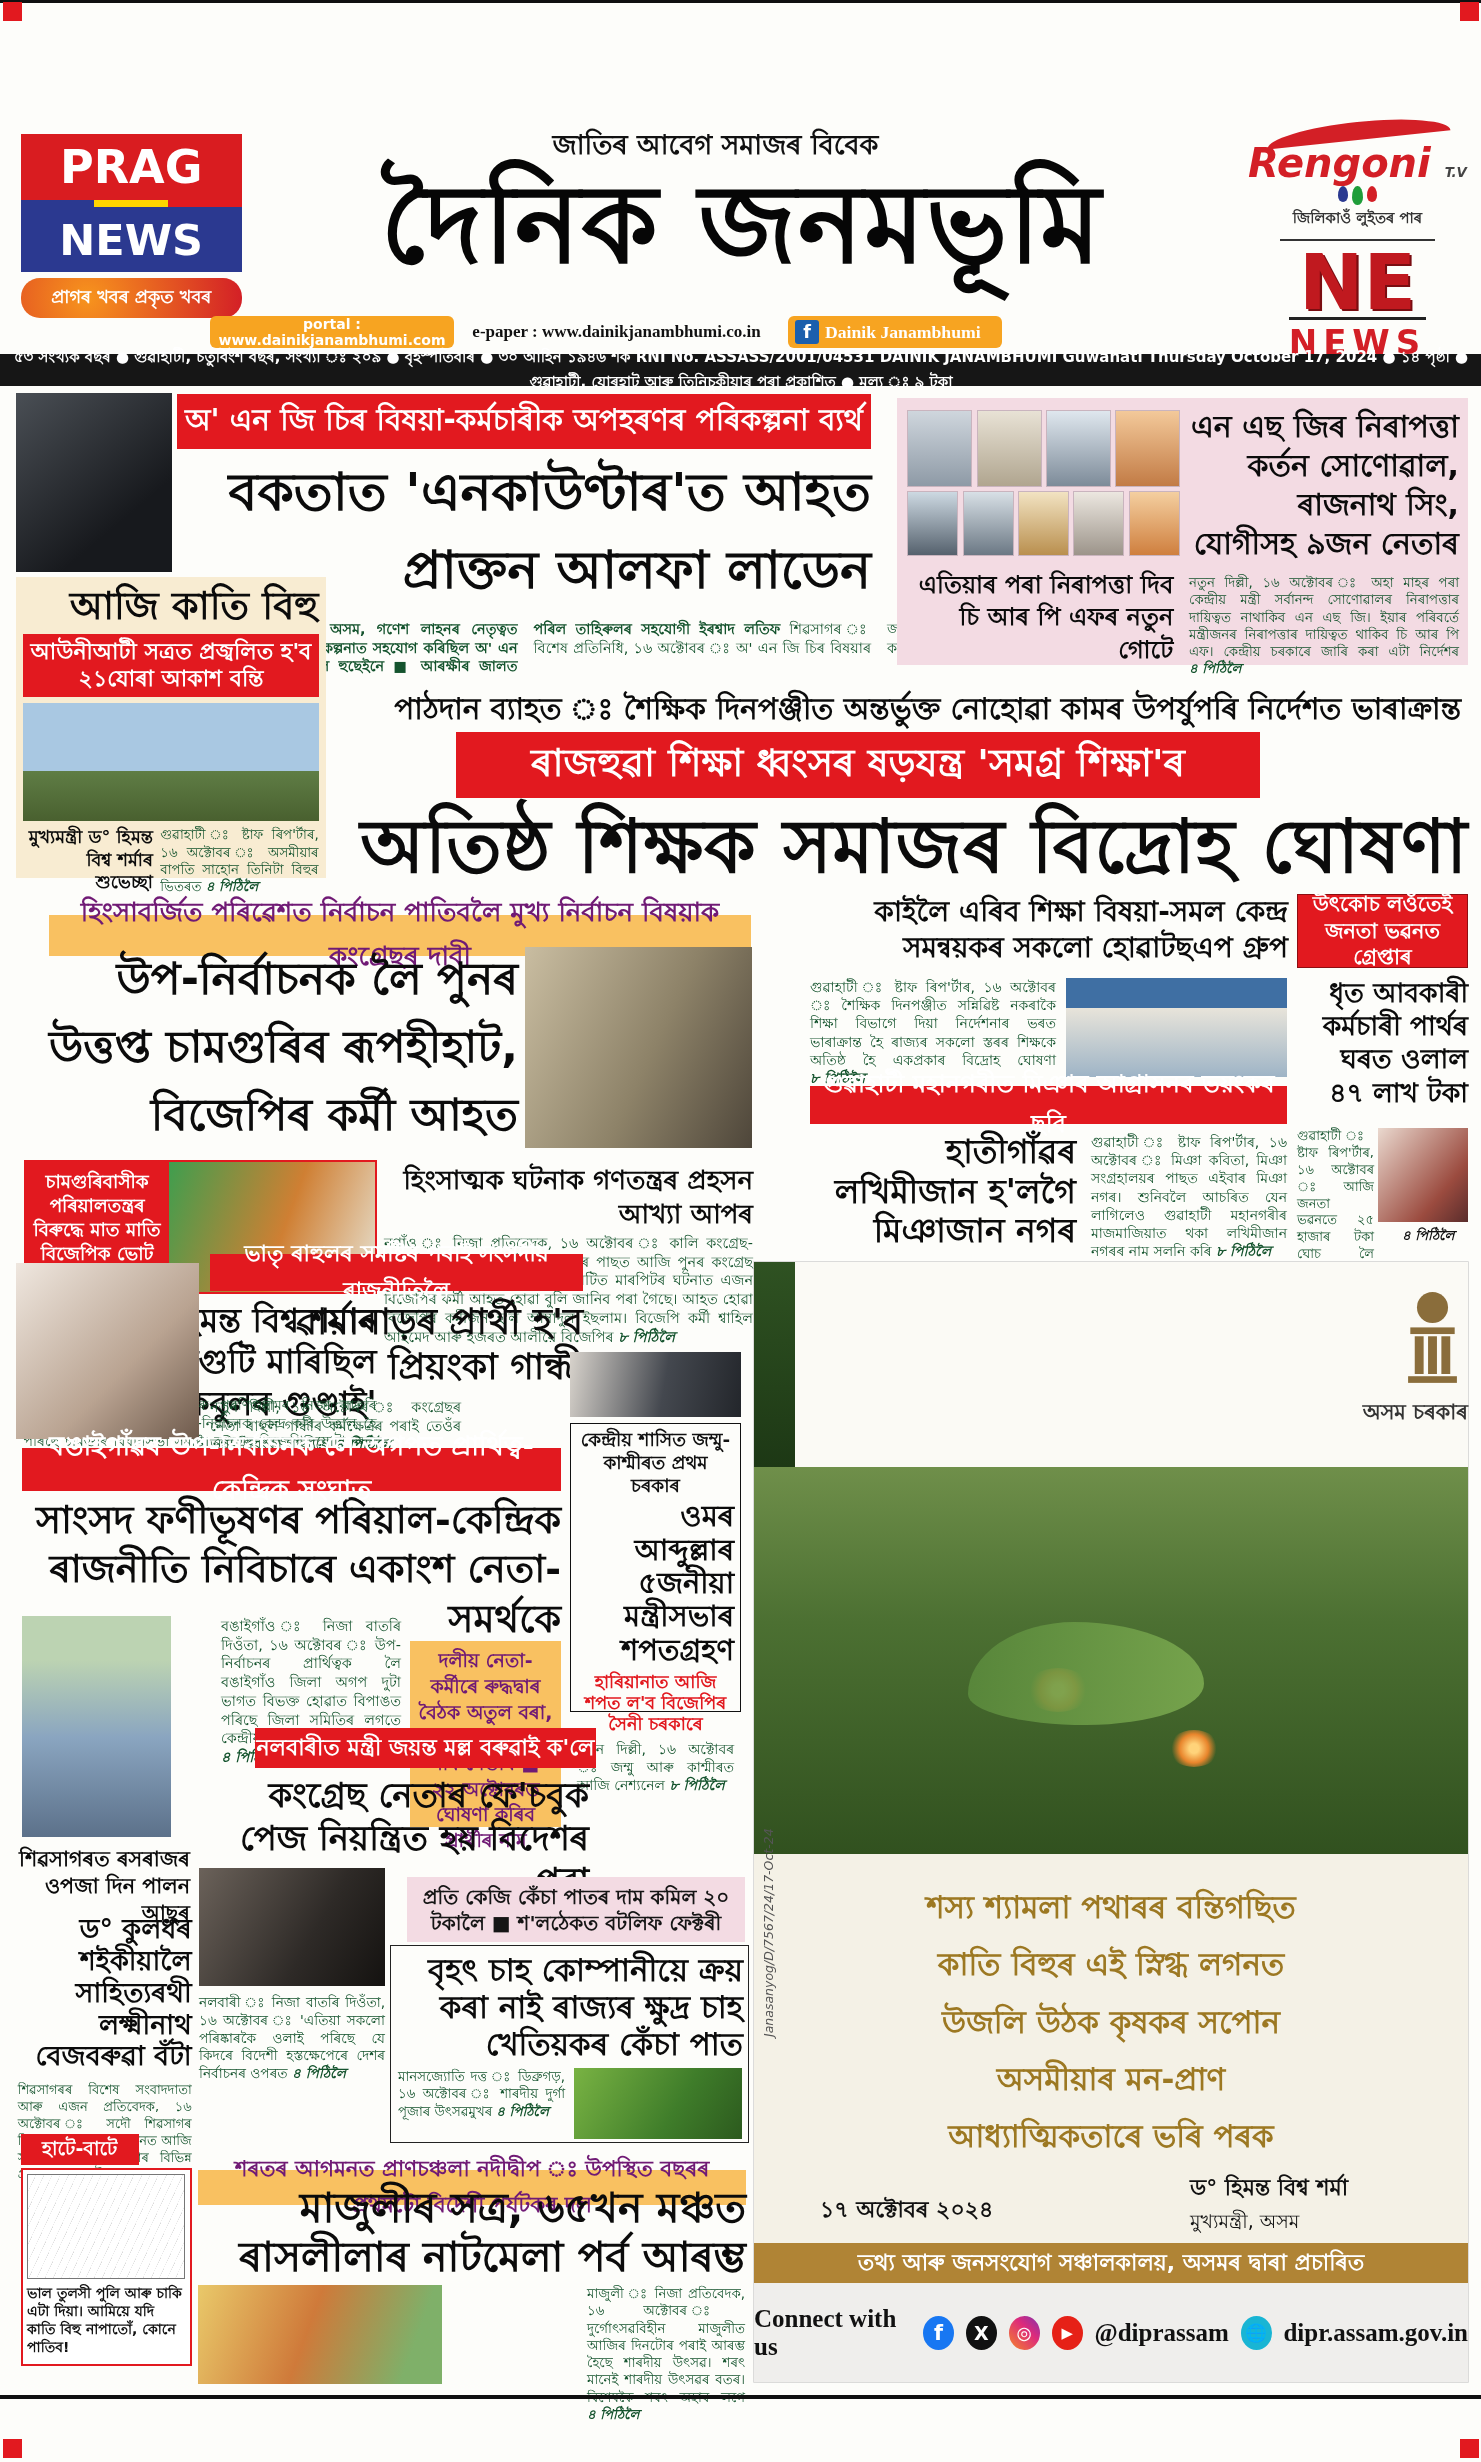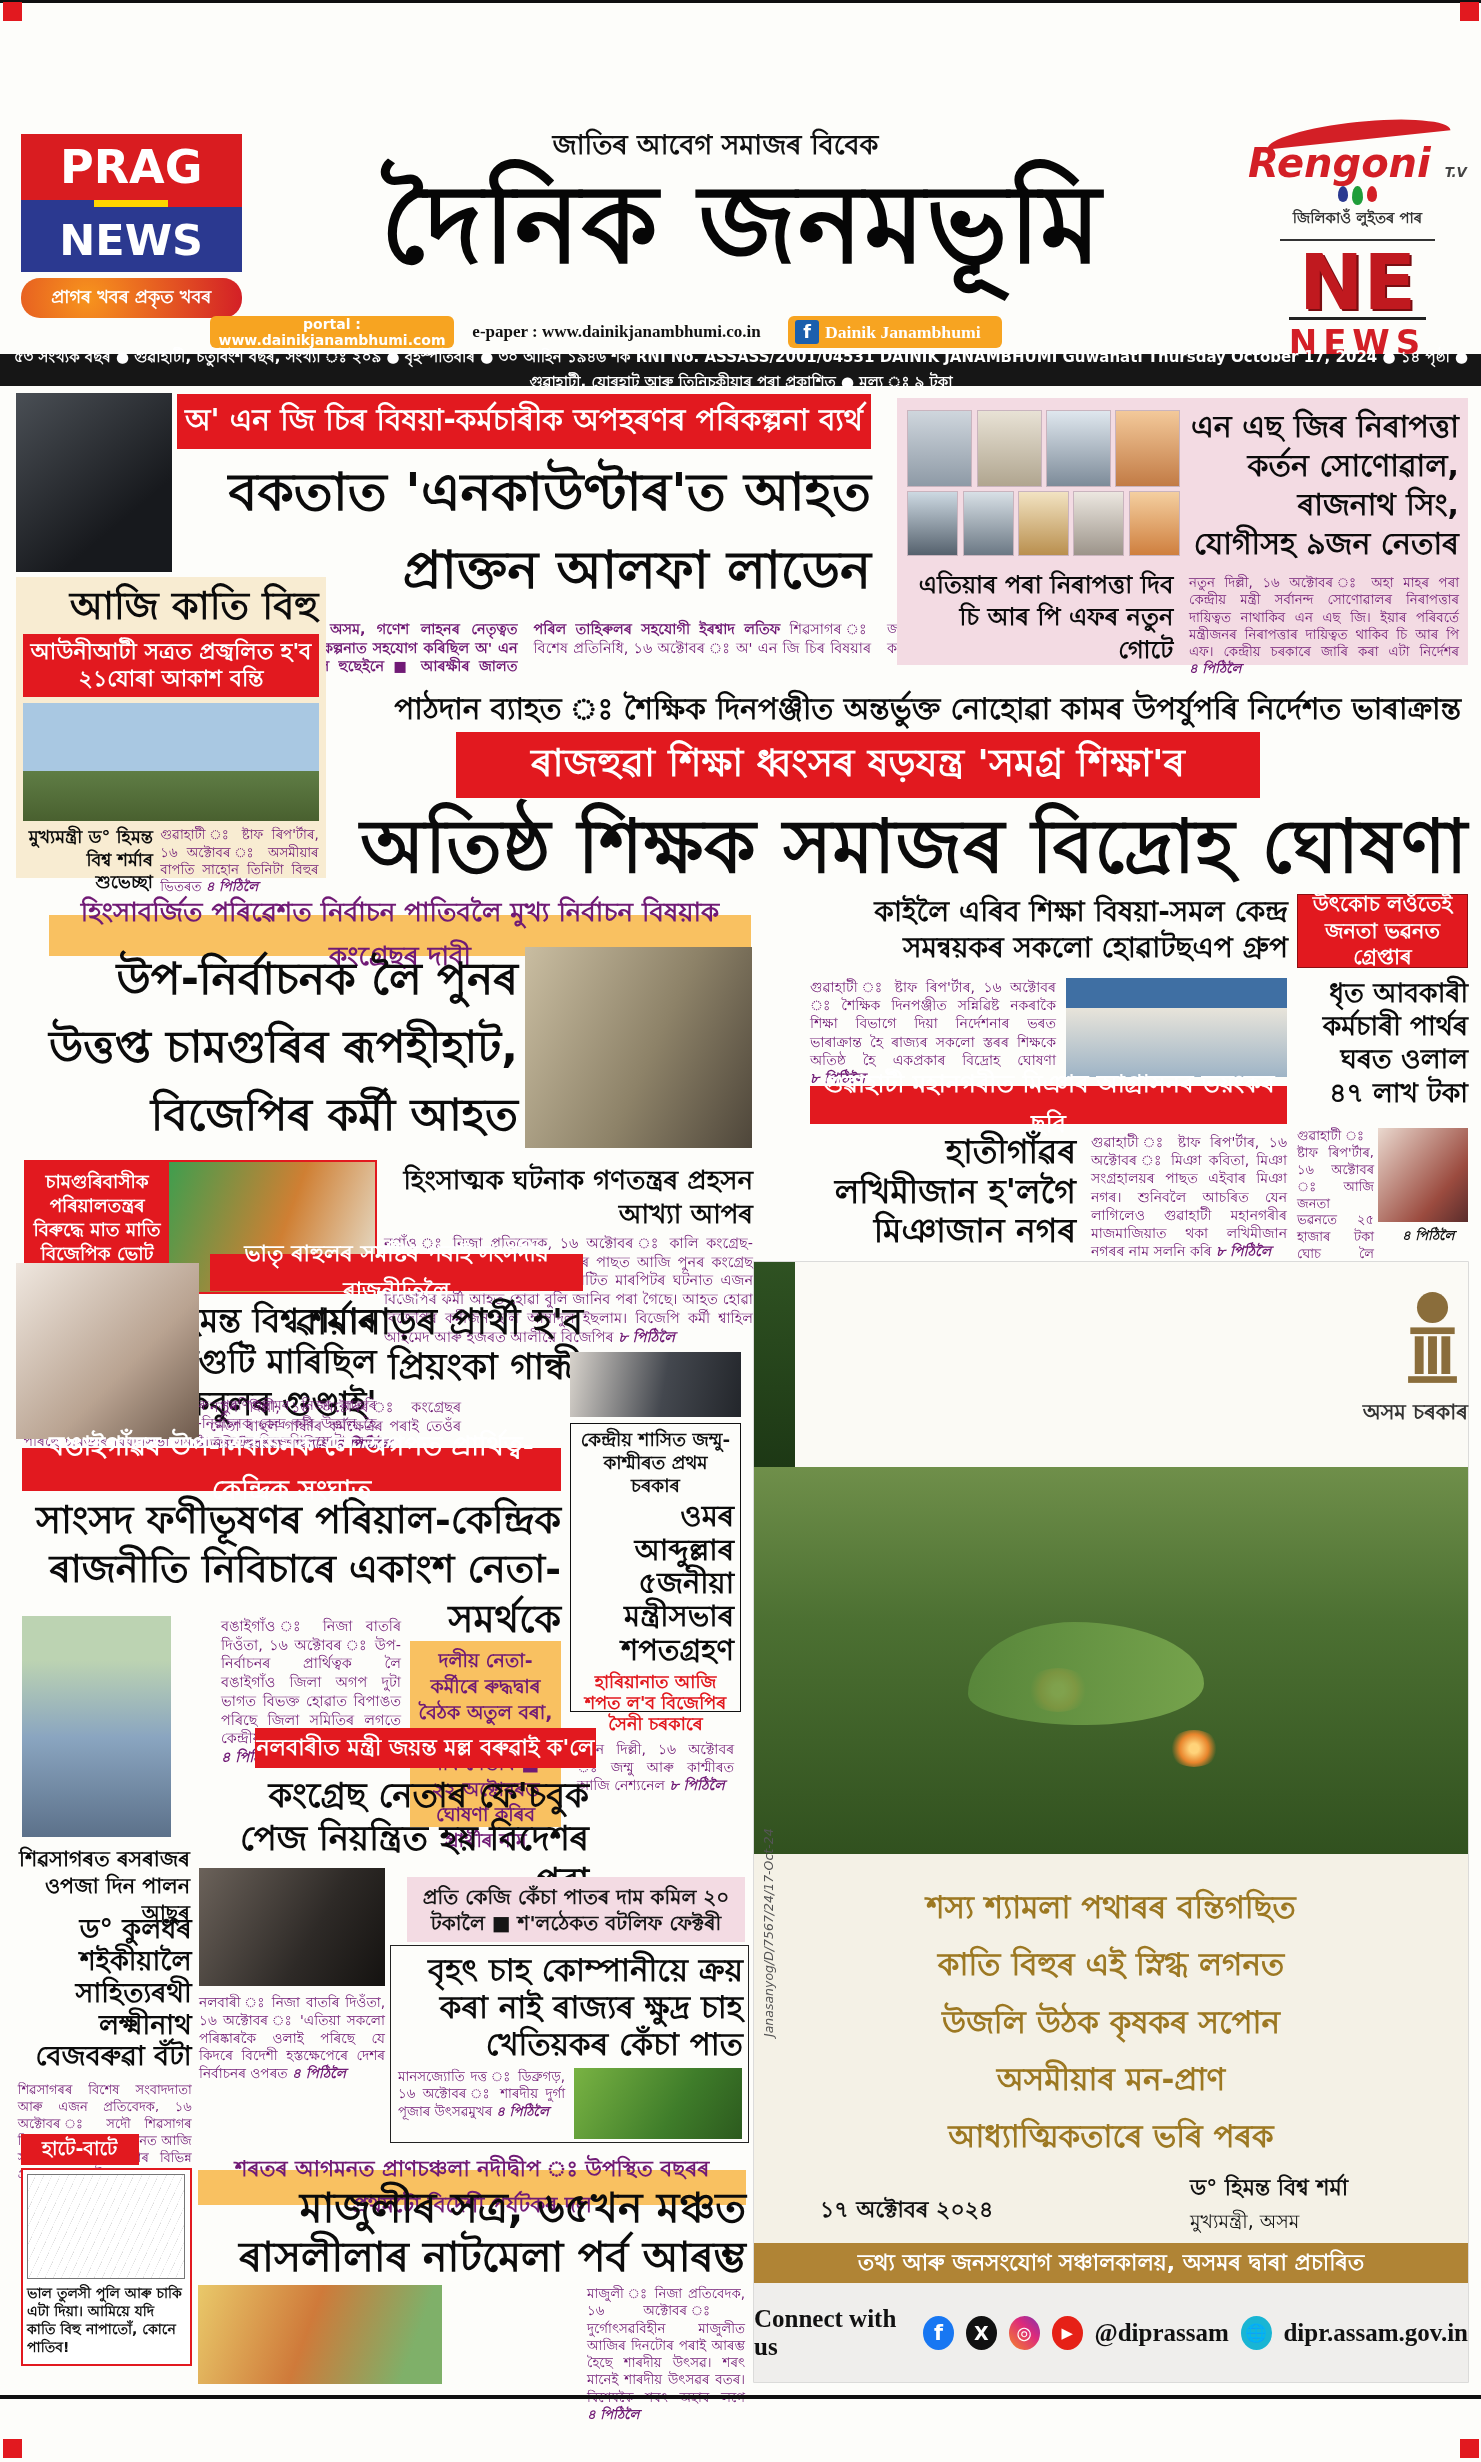--- a/index.html
+++ b/index.html
@@ -4,21 +4,21 @@
 <style>
   html,body{margin:0;padding:0;background:#888;}
   #page{position:relative;width:1482px;height:2462px;margin:0 auto;background:#fdfdfa;
         font-family:"DejaVu Sans","Liberation Sans",sans-serif;color:#111;overflow:hidden;}
   .abs{position:absolute;box-sizing:border-box;}
   .ctr{display:flex;align-items:center;justify-content:center;text-align:center;}
   .rk{background:#e2191f;color:#fff;font-weight:bold;}
   .yk{background:#f9c161;color:#701a75;font-weight:bold;margin-top:24px;}
   .pk{background:#f3dbe3;color:#151515;font-weight:bold;}
   .hl{font-weight:900;text-align:right;color:#0b0b0b;line-height:1.18;}
-  .bt{text-align:justify;line-height:1.3;color:#701a75;}
+  .bt{text-align:justify;line-height:1.3;color:#14532d;}
   .lead-in{font-weight:bold;}
   .jp{font-weight:bold;font-style:italic;white-space:nowrap;}
   .ph{background:linear-gradient(135deg,#b9b2a4,#6f6a5e);}
   .rule{background:#101010;}
   .corner{width:19px;height:19px;background:#e2191f;}
   .serifb{font-family:"Liberation Serif","DejaVu Serif",serif;}
   .icn{border-radius:50%;display:flex;align-items:center;justify-content:center;color:#fff;font-weight:bold;}
   .facegrid{display:flex;gap:4.4px;}
   .facegrid>div{border:0.7px solid #c9b4be;}
 </style>

